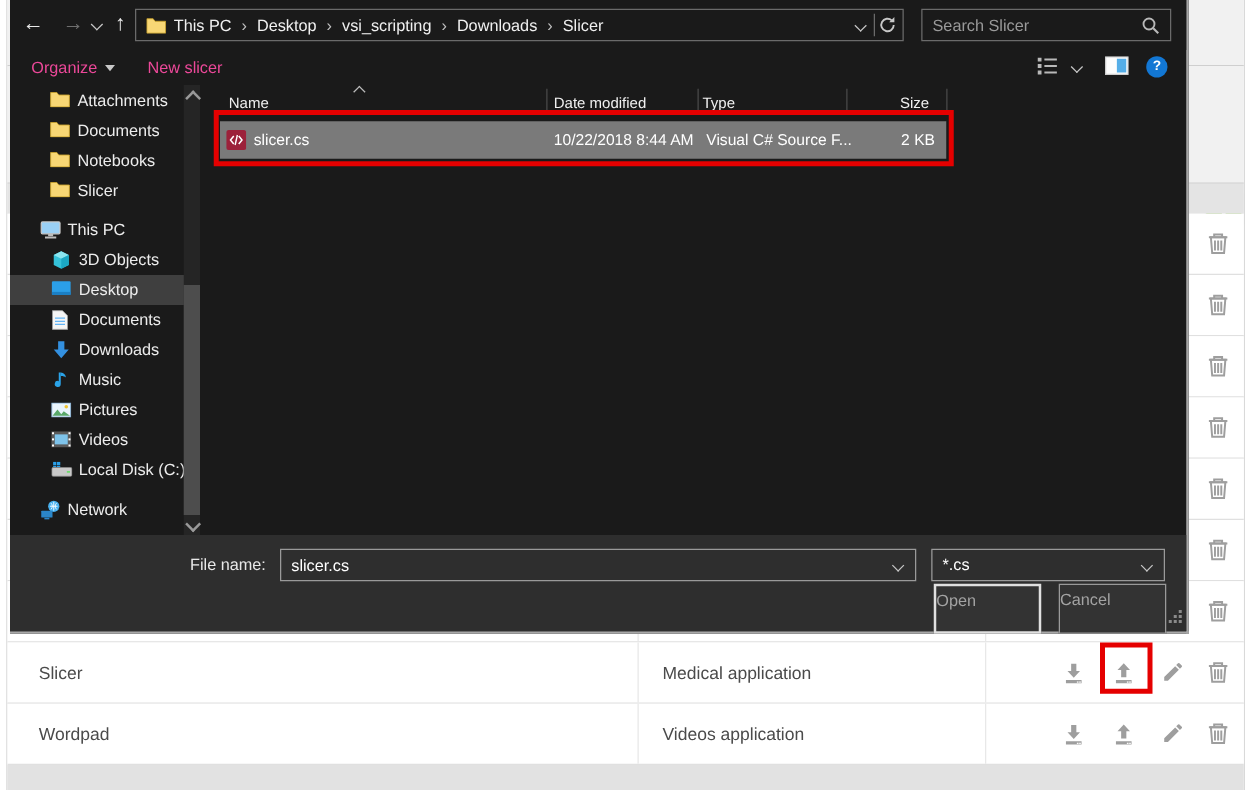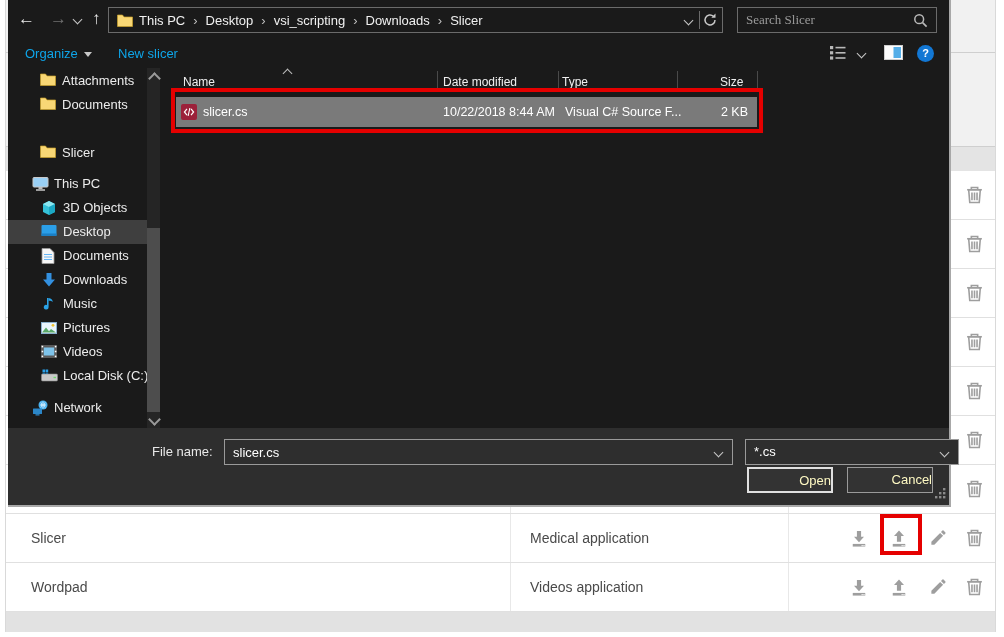--- a/index.html
+++ b/index.html
@@ -35,23 +35,23 @@
   .dim{color:#6f6f6f;}
   .box{position:absolute;top:7px;height:26px;border:1px solid #6b6b6b;background:#1a1a1a;box-sizing:border-box;}
   .crumbs{position:absolute;left:30px;top:0;height:24px;display:flex;align-items:center;color:#f0f0f0;}
   .crumb{cursor:pointer;white-space:nowrap;}
   .crumb-sep{color:#c0c0c0;margin:0 8px;font-size:13px;}
   .chev{display:inline-block;width:6px;height:6px;border-right:1.6px solid #c8c8c8;border-bottom:1.6px solid #c8c8c8;}
   .chev.down{transform:rotate(45deg);}
   .chev.up{transform:rotate(-135deg);}
   .sb-chev{width:7px;height:7px;border-right:2px solid #9a9a9a;border-bottom:2px solid #9a9a9a;}
   .search-input{position:absolute;left:0;top:0;width:100%;height:100%;background:transparent;border:none;outline:none;
-        color:#e8e8e8;font-size:13px;font-family:Liberation Serif, serif;padding:0 26px 0 8px;box-sizing:border-box;}
+        color:#e8e8e8;font-size:13px;font-family:Liberation Sans, sans-serif;padding:0 26px 0 8px;box-sizing:border-box;}
   .search-input::placeholder{color:#9a9a9a;opacity:1;}
-  .toolbar-label{position:absolute;top:46px;line-height:15px;color:#0ea5e9;font-size:13px;cursor:pointer;}
+  .toolbar-label{position:absolute;top:46px;line-height:15px;color:#ec4899;font-size:13px;cursor:pointer;}
   .tri-down{display:inline-block;width:0;height:0;border-left:4px solid transparent;border-right:4px solid transparent;
             border-top:5px solid #c8c8c8;margin-left:6px;vertical-align:middle;}
 
   
   .sb-item{position:absolute;left:0;width:150px;height:24px;cursor:pointer;}
   .sb-item.sel{background:#3f3f3f;}
   .sb-ico{position:absolute;top:4px;width:16px;height:16px;}
   .sb-label{position:absolute;top:0;line-height:24px;font-size:13px;color:#ececec;white-space:nowrap;}
   .sb-track{position:absolute;left:139px;top:68px;width:13px;height:362px;background:#252525;}
   .sb-thumb{position:absolute;left:0;top:160px;width:13px;height:184px;background:#4d4d4d;cursor:pointer;}
@@ -62,22 +62,22 @@
   .col-div{position:absolute;top:71px;height:19px;width:1px;background:#4a4a4a;}
   .file-row{position:absolute;left:168px;top:97px;width:581px;height:30px;background:#7a7a7a;cursor:pointer;}
   .file-cell{position:absolute;top:0;line-height:30px;color:#fff;font-size:12.5px;white-space:nowrap;}
 
   
   .bottom{position:absolute;left:0;right:0;top:428px;height:77px;background:#2e2e2e;}
   .combo{position:absolute;height:26px;border:1px solid #9a9a9a;background:#2e2e2e;box-sizing:border-box;}
   .combo input{width:100%;height:100%;background:transparent;border:none;outline:none;color:#fff;
         font-size:13px;font-family:"Liberation Sans",sans-serif;padding:0 24px 0 8px;box-sizing:border-box;}
   .combo .chev{position:absolute;right:10px;top:9px;}
-  .btn{position:absolute;width:86px;height:26px;background:#333;color:#fef9c3;font-size:13px;
-       text-align:right;line-height:24px;box-sizing:border-box;cursor:pointer;}
+  .btn{position:absolute;width:86px;height:40px;background:#333;color:#a3a3a3;font-size:13px;
+       text-align:left;line-height:24px;box-sizing:border-box;cursor:pointer;}
   .btn.default{border:2px solid #e0e0e0;}
   .btn.normal{border:1px solid #9a9a9a;}
 
   
   .ann{position:absolute;border:4px solid #e50000;box-sizing:border-box;z-index:20;pointer-events:none;}
 </style>
 </head>
 <body>
 
 <div class="card">
@@ -325,20 +325,26 @@
           <path d="M.5 1h5l1.5 2h8.5v9.5H.5z" fill="#f8d775" stroke="#caa22b" stroke-width=".7"></path>
         </svg></span>
       <span class="sb-label" style="left:54px">Attachments</span>
     </div>
   <div class="sb-item" style="top:93px">
       <span class="sb-ico" style="left:32px"><svg width="16" height="13" viewBox="0 0 16 13">
           <path d="M.5 1h5l1.5 2h8.5v9.5H.5z" fill="#f8d775" stroke="#caa22b" stroke-width=".7"></path>
         </svg></span>
       <span class="sb-label" style="left:54px">Documents</span>
     </div>
+  <div class="sb-item" style="top:117px">
+      <span class="sb-ico" style="left:32px"><svg width="16" height="13" viewBox="0 0 16 13">
+          <path d="M.5 1h5l1.5 2h8.5v9.5H.5z" fill="#f8d775" stroke="#caa22b" stroke-width=".7"></path>
+        </svg></span>
+      <span class="sb-label" style="left:54px">Notebooks</span>
+    </div>
   <div class="sb-item" style="top:141px">
       <span class="sb-ico" style="left:32px"><svg width="16" height="13" viewBox="0 0 16 13">
           <path d="M.5 1h5l1.5 2h8.5v9.5H.5z" fill="#f8d775" stroke="#caa22b" stroke-width=".7"></path>
         </svg></span>
       <span class="sb-label" style="left:54px">Slicer</span>
     </div>
 
   <div class="sb-item" style="top:172px">
       <span class="sb-ico" style="left:24px"><svg width="17" height="16" viewBox="0 0 17 16">
           <rect x="1" y="1.5" width="15" height="9.5" rx="1" fill="#9ad0f5" stroke="#c9c9c9"></rect>
@@ -453,21 +459,21 @@
     <span class="file-cell" style="left:389px">Visual C# Source F...</span>
     <span class="file-cell" style="right:9px">2 KB</span>
   </div>
 
   <div class="bottom">
     <span class="abs" style="left:144px;top:11px;line-height:26px">File name:</span>
     <div class="combo" style="left:216px;top:11px;width:509px">
       <input type="text" value="slicer.cs" style="">
       <span class="chev down"></span>
     </div>
-    <div class="combo" style="left:737px;top:11px;width:214px">
+    <div class="combo" style="left:737px;top:11px;width:187px">
       <span class="abs" style="left:8px;line-height:24px;color:#fff">*.cs</span>
       <span class="chev down"></span>
     </div>
     <div class="btn default" style="left:739px;top:39px"><span>Open</span></div>
     <div class="btn normal" style="left:839px;top:39px"><span>Cancel</span></div>
     <span class="abs" style="right:3px;bottom:3px">
       <svg width="12" height="12" viewBox="0 0 12 12" fill="#8a8a8a">
           <rect x="9" y="1" width="2.4" height="2.4"></rect>
           <rect x="9" y="5" width="2.4" height="2.4"></rect>
           <rect x="5" y="5" width="2.4" height="2.4"></rect>

